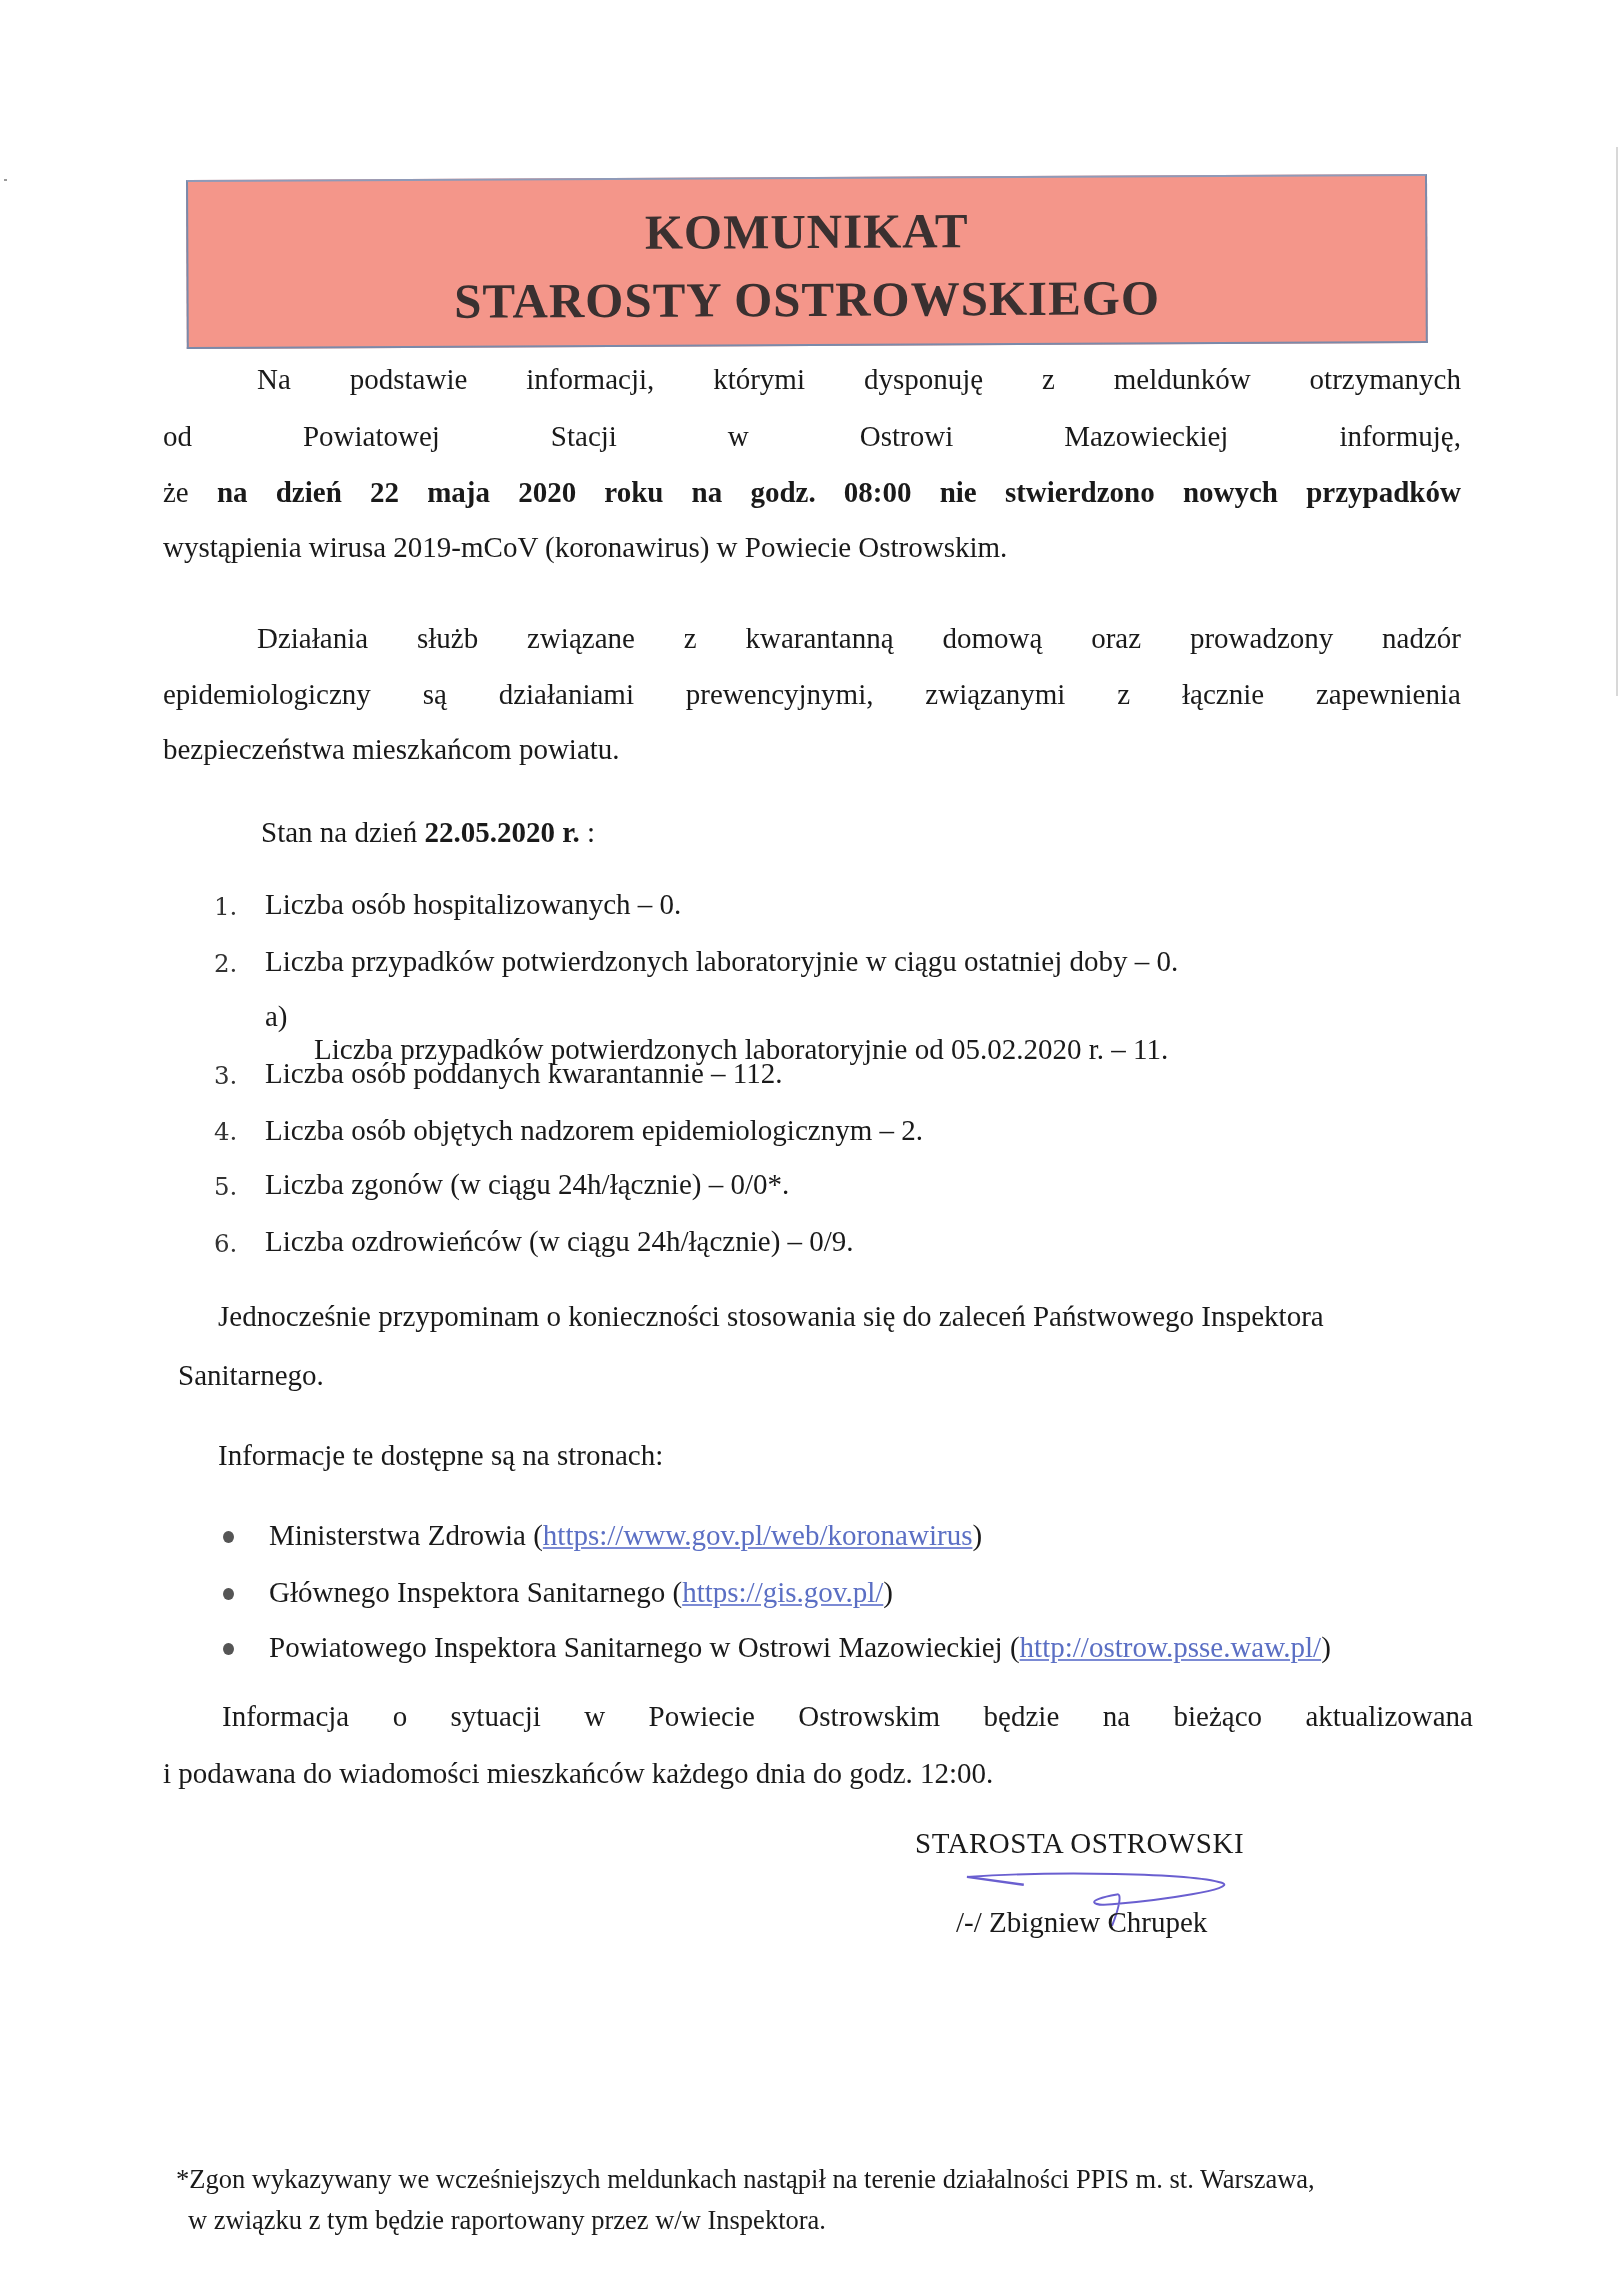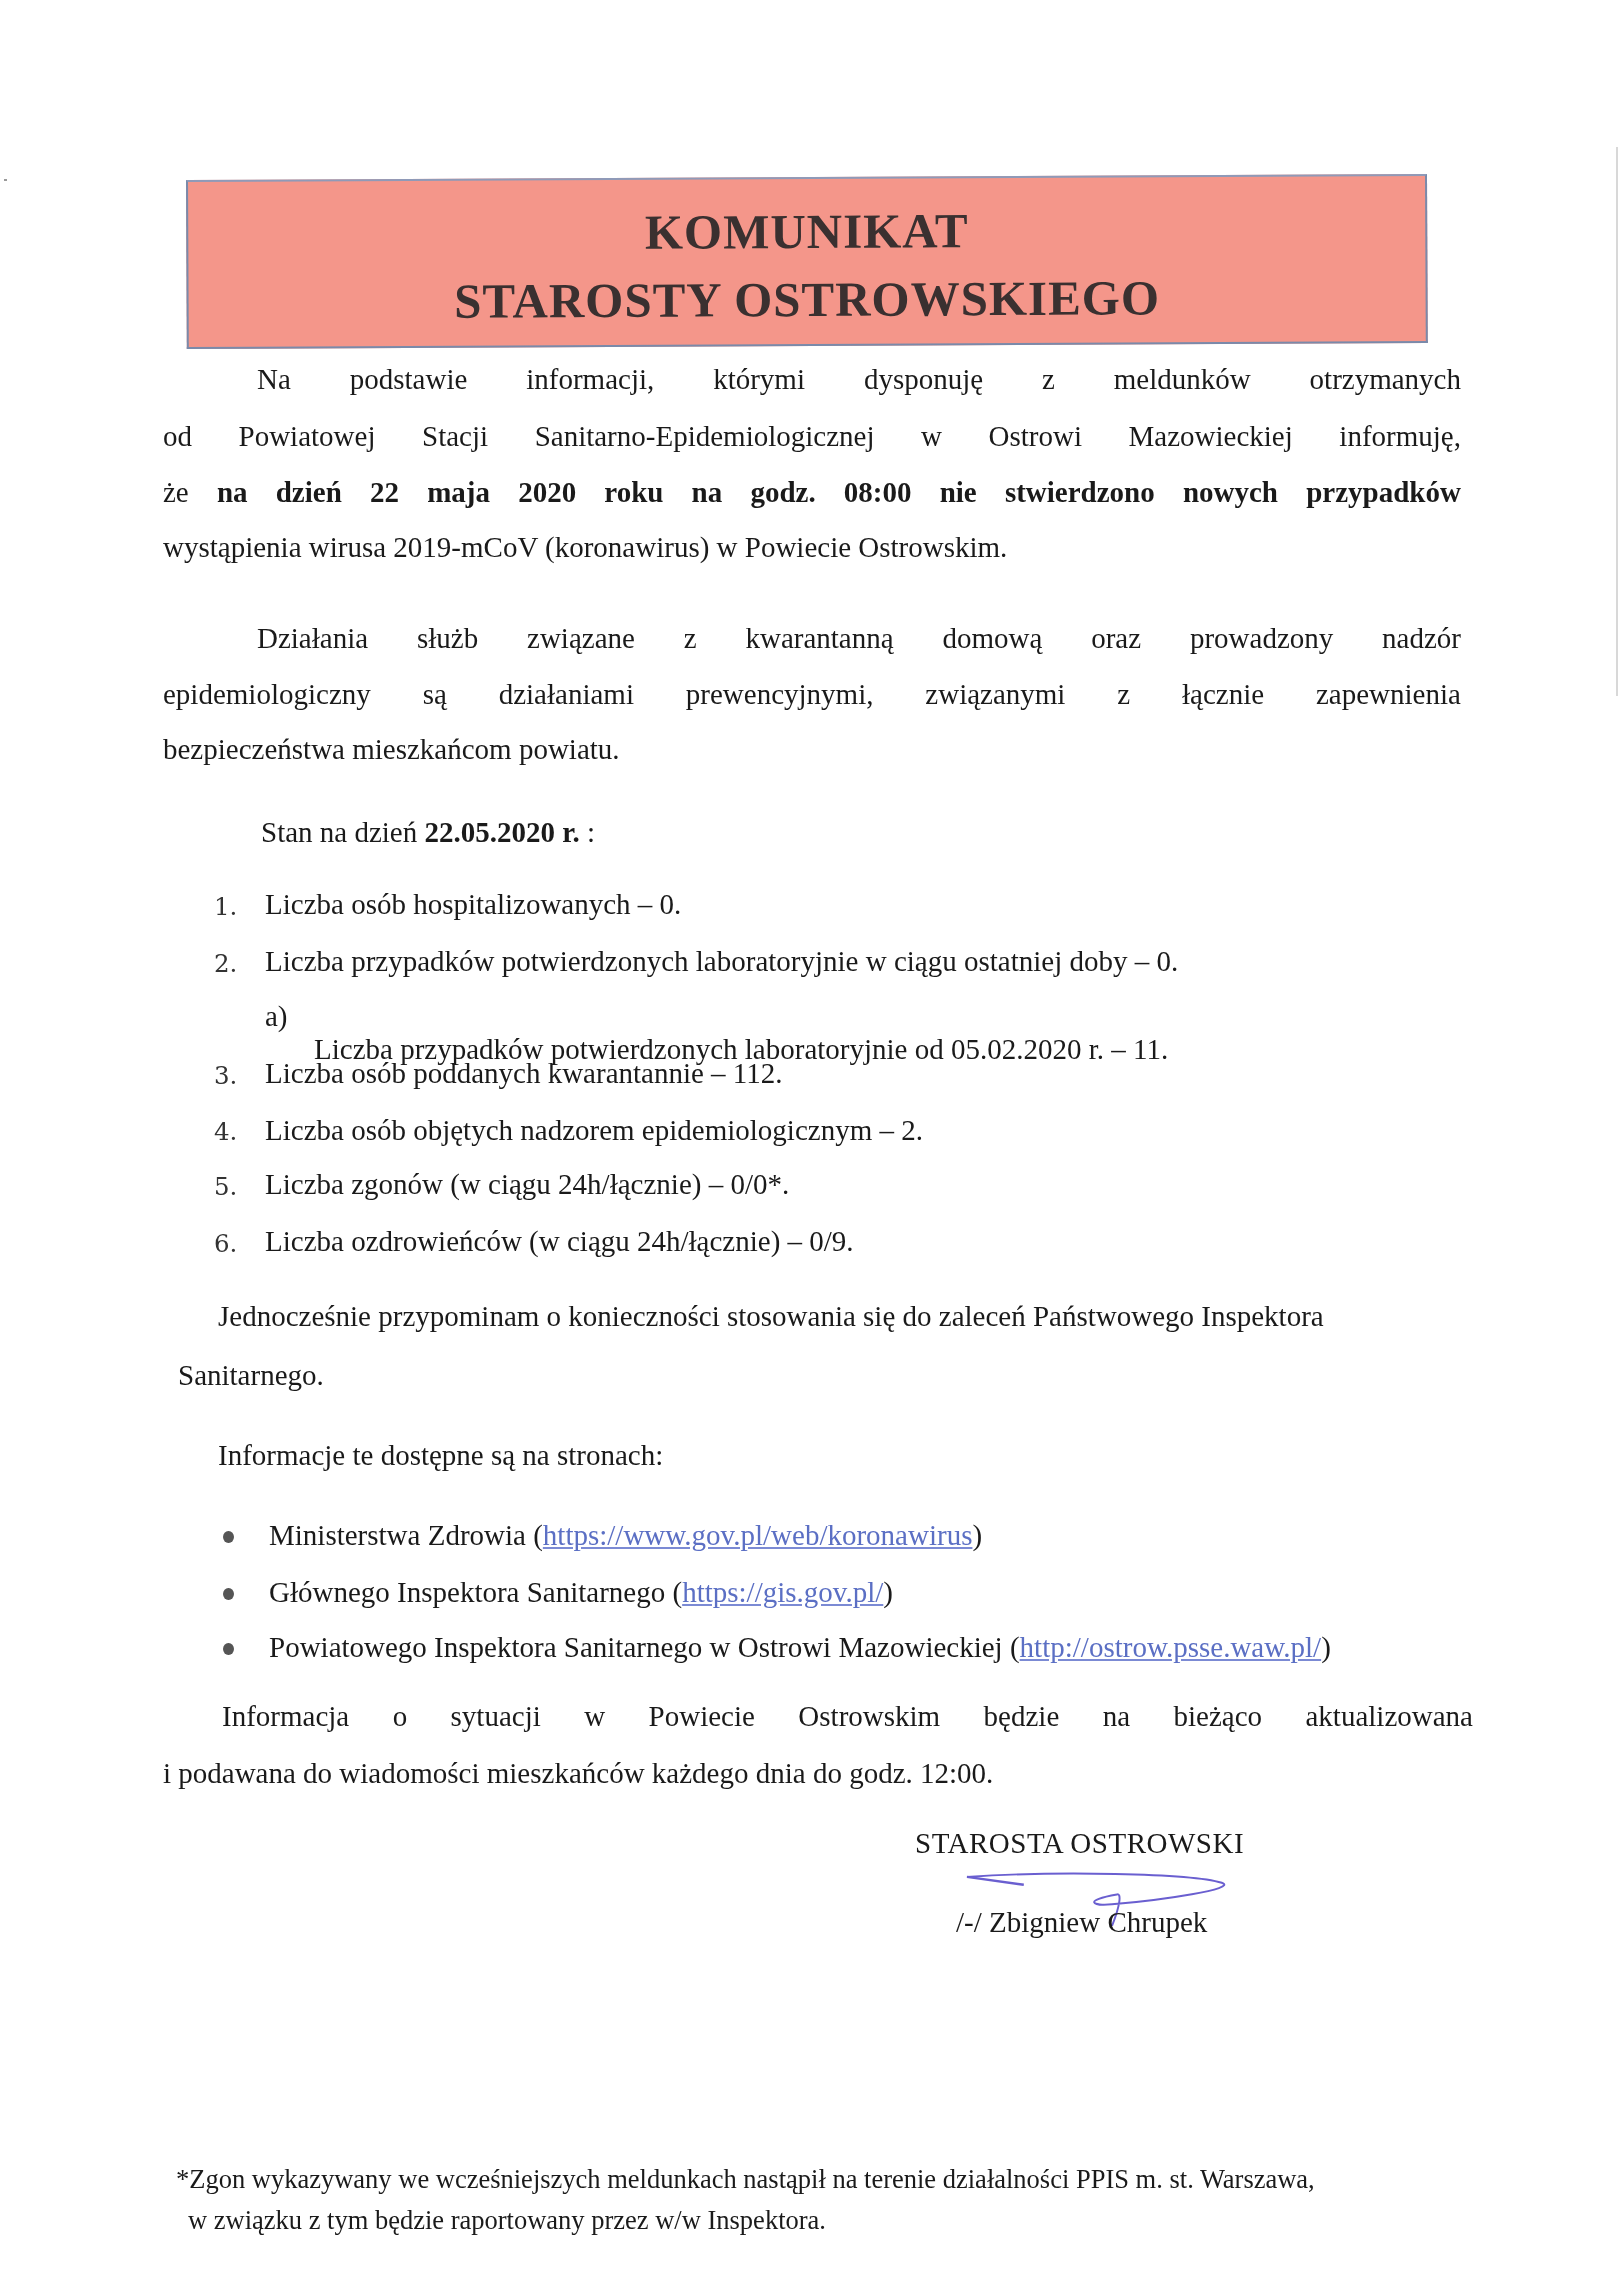--- a/index.html
+++ b/index.html
@@ -49,21 +49,20 @@
     <span>którymi</span>
     <span>dysponuję</span>
     <span>z</span>
     <span>meldunków</span>
     <span>otrzymanych</span>
   </div>
 <div class="p just" style="left:163px; width:1298px; top:414px;">
     <span>od</span>
     <span>Powiatowej</span>
     <span>Stacji</span>
-    <span>Sanitarno-Epidemiologicznej</span>
     <span>w</span>
     <span>Ostrowi</span>
     <span>Mazowieckiej</span>
     <span>informuję,</span>
   </div>
 <div class="p just" style="left:163px; width:1298px; top:470px;">
   <span>że</span>
   <span style="display:contents"><b>na</b><b>dzień</b><b>22</b><b>maja</b><b>2020</b><b>roku</b><b>na</b><b>godz.</b><b>08:00</b><b>nie</b><b>stwierdzono</b><b>nowych</b><b>przypadków</b></span>
 </div>
 <div class="p" style="left:163px; top:525px;">wystąpienia wirusa 2019-mCoV (koronawirus) w Powiecie Ostrowskim.</div>

